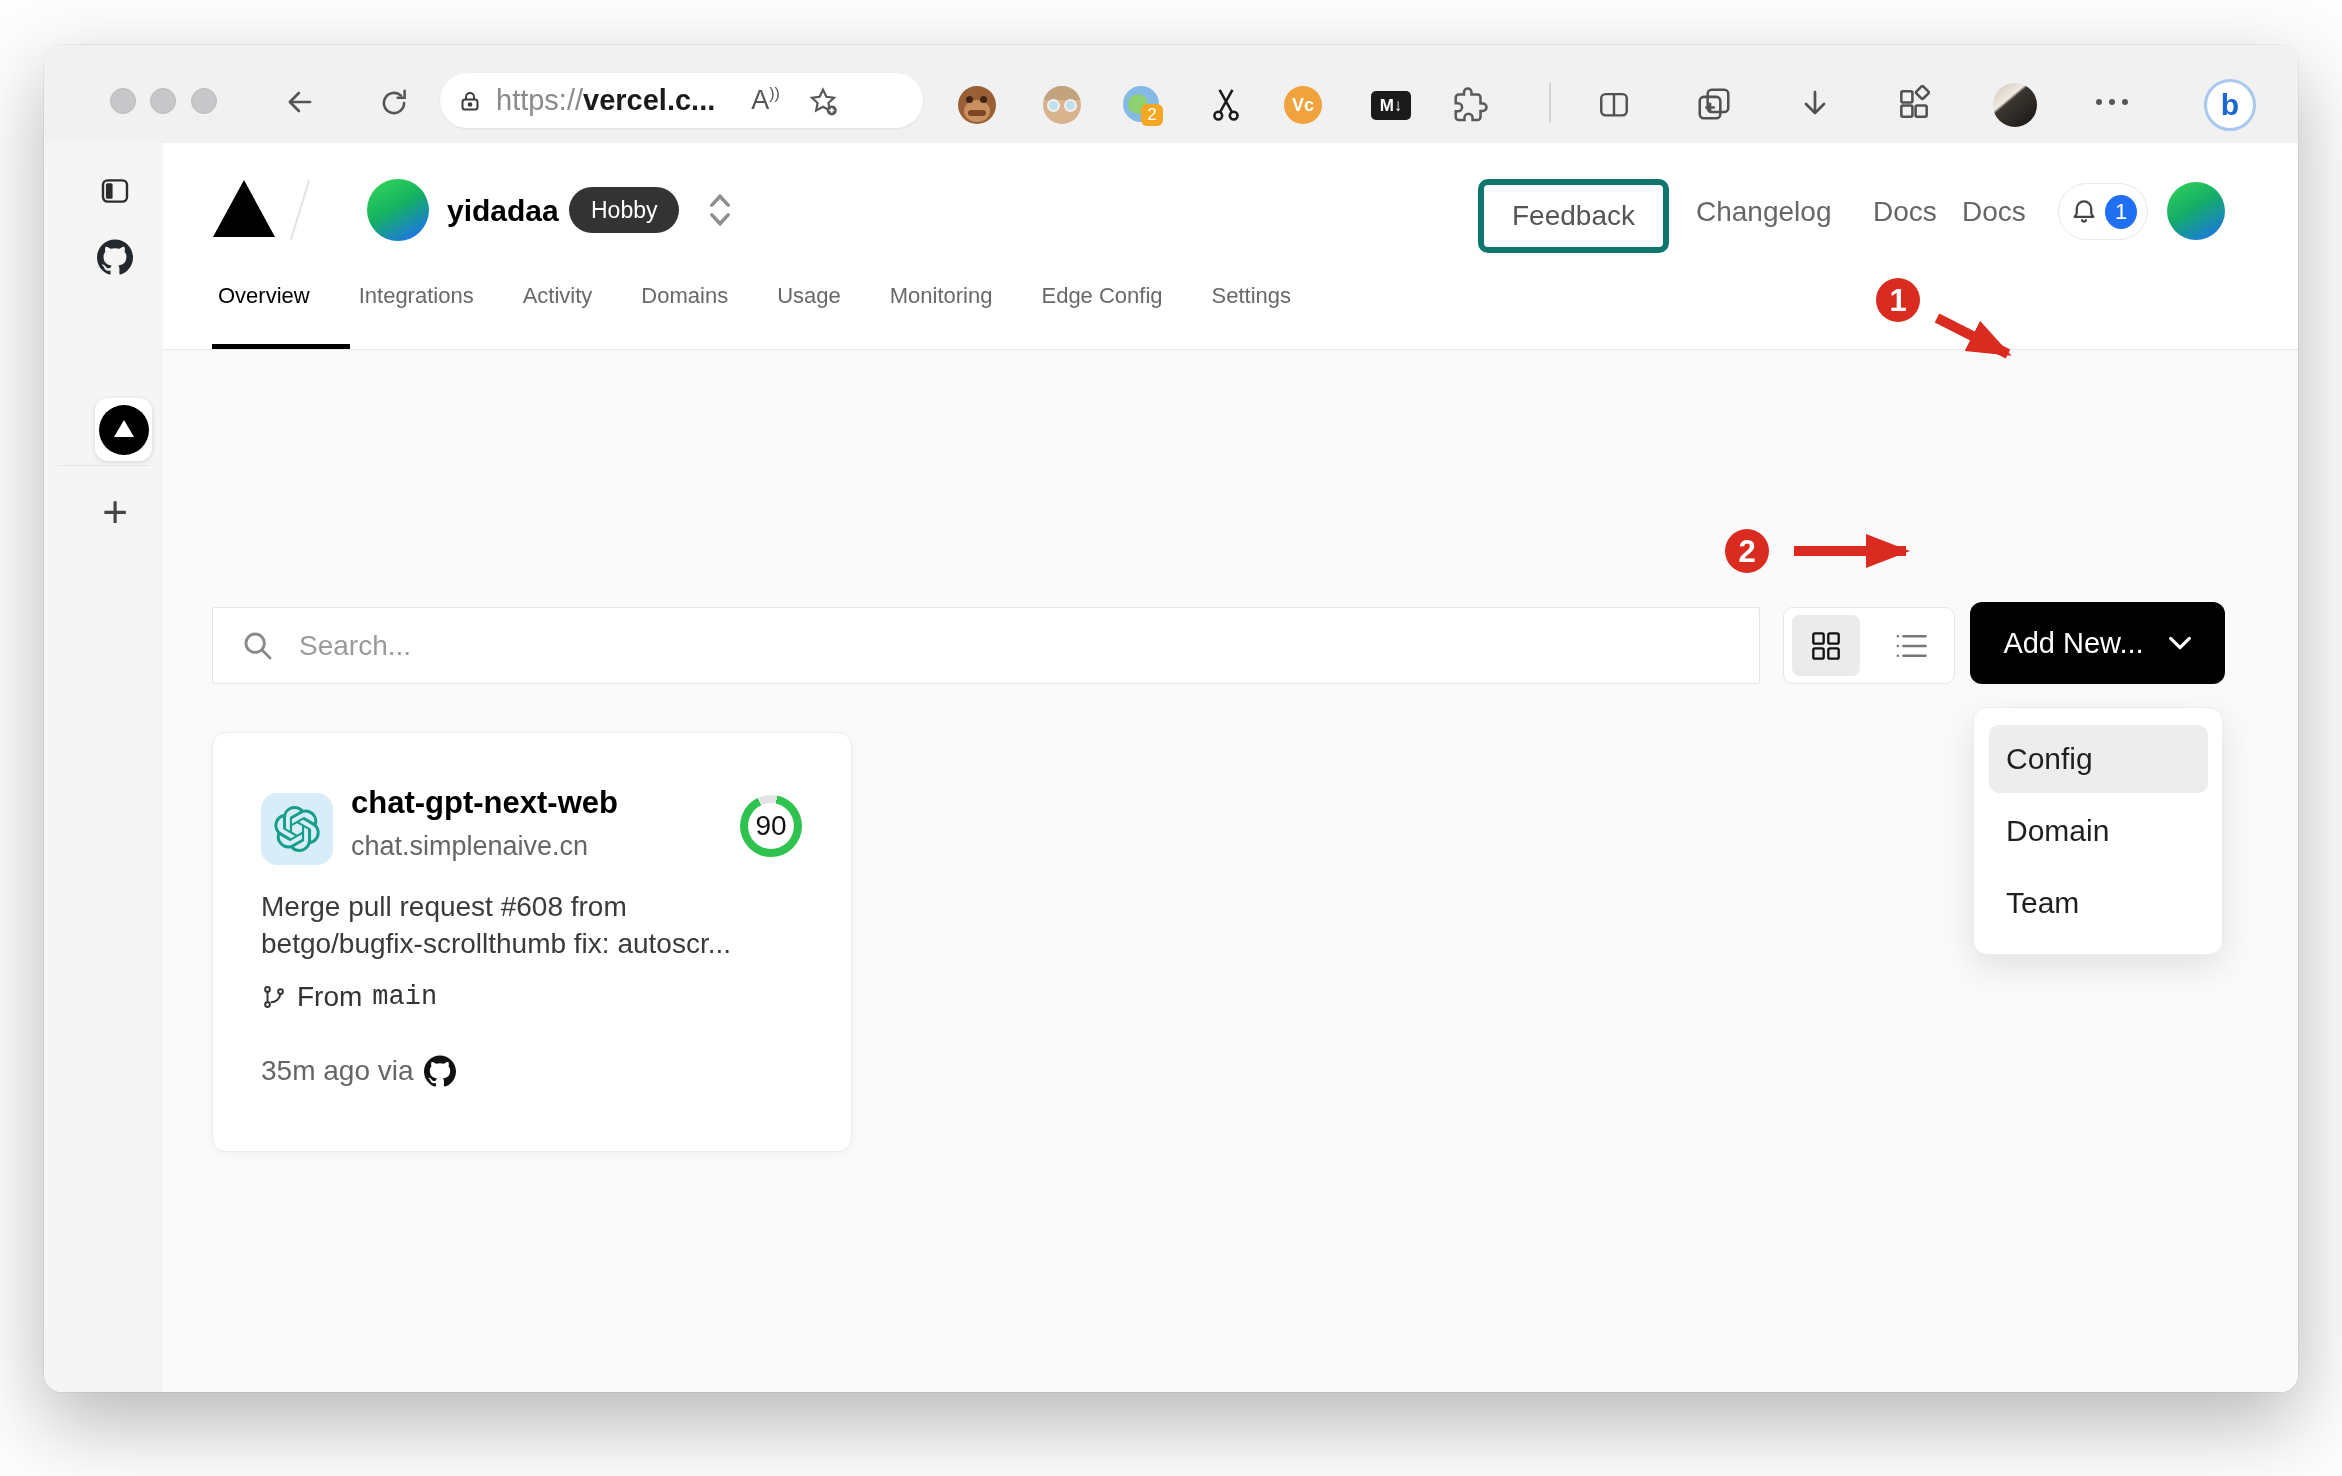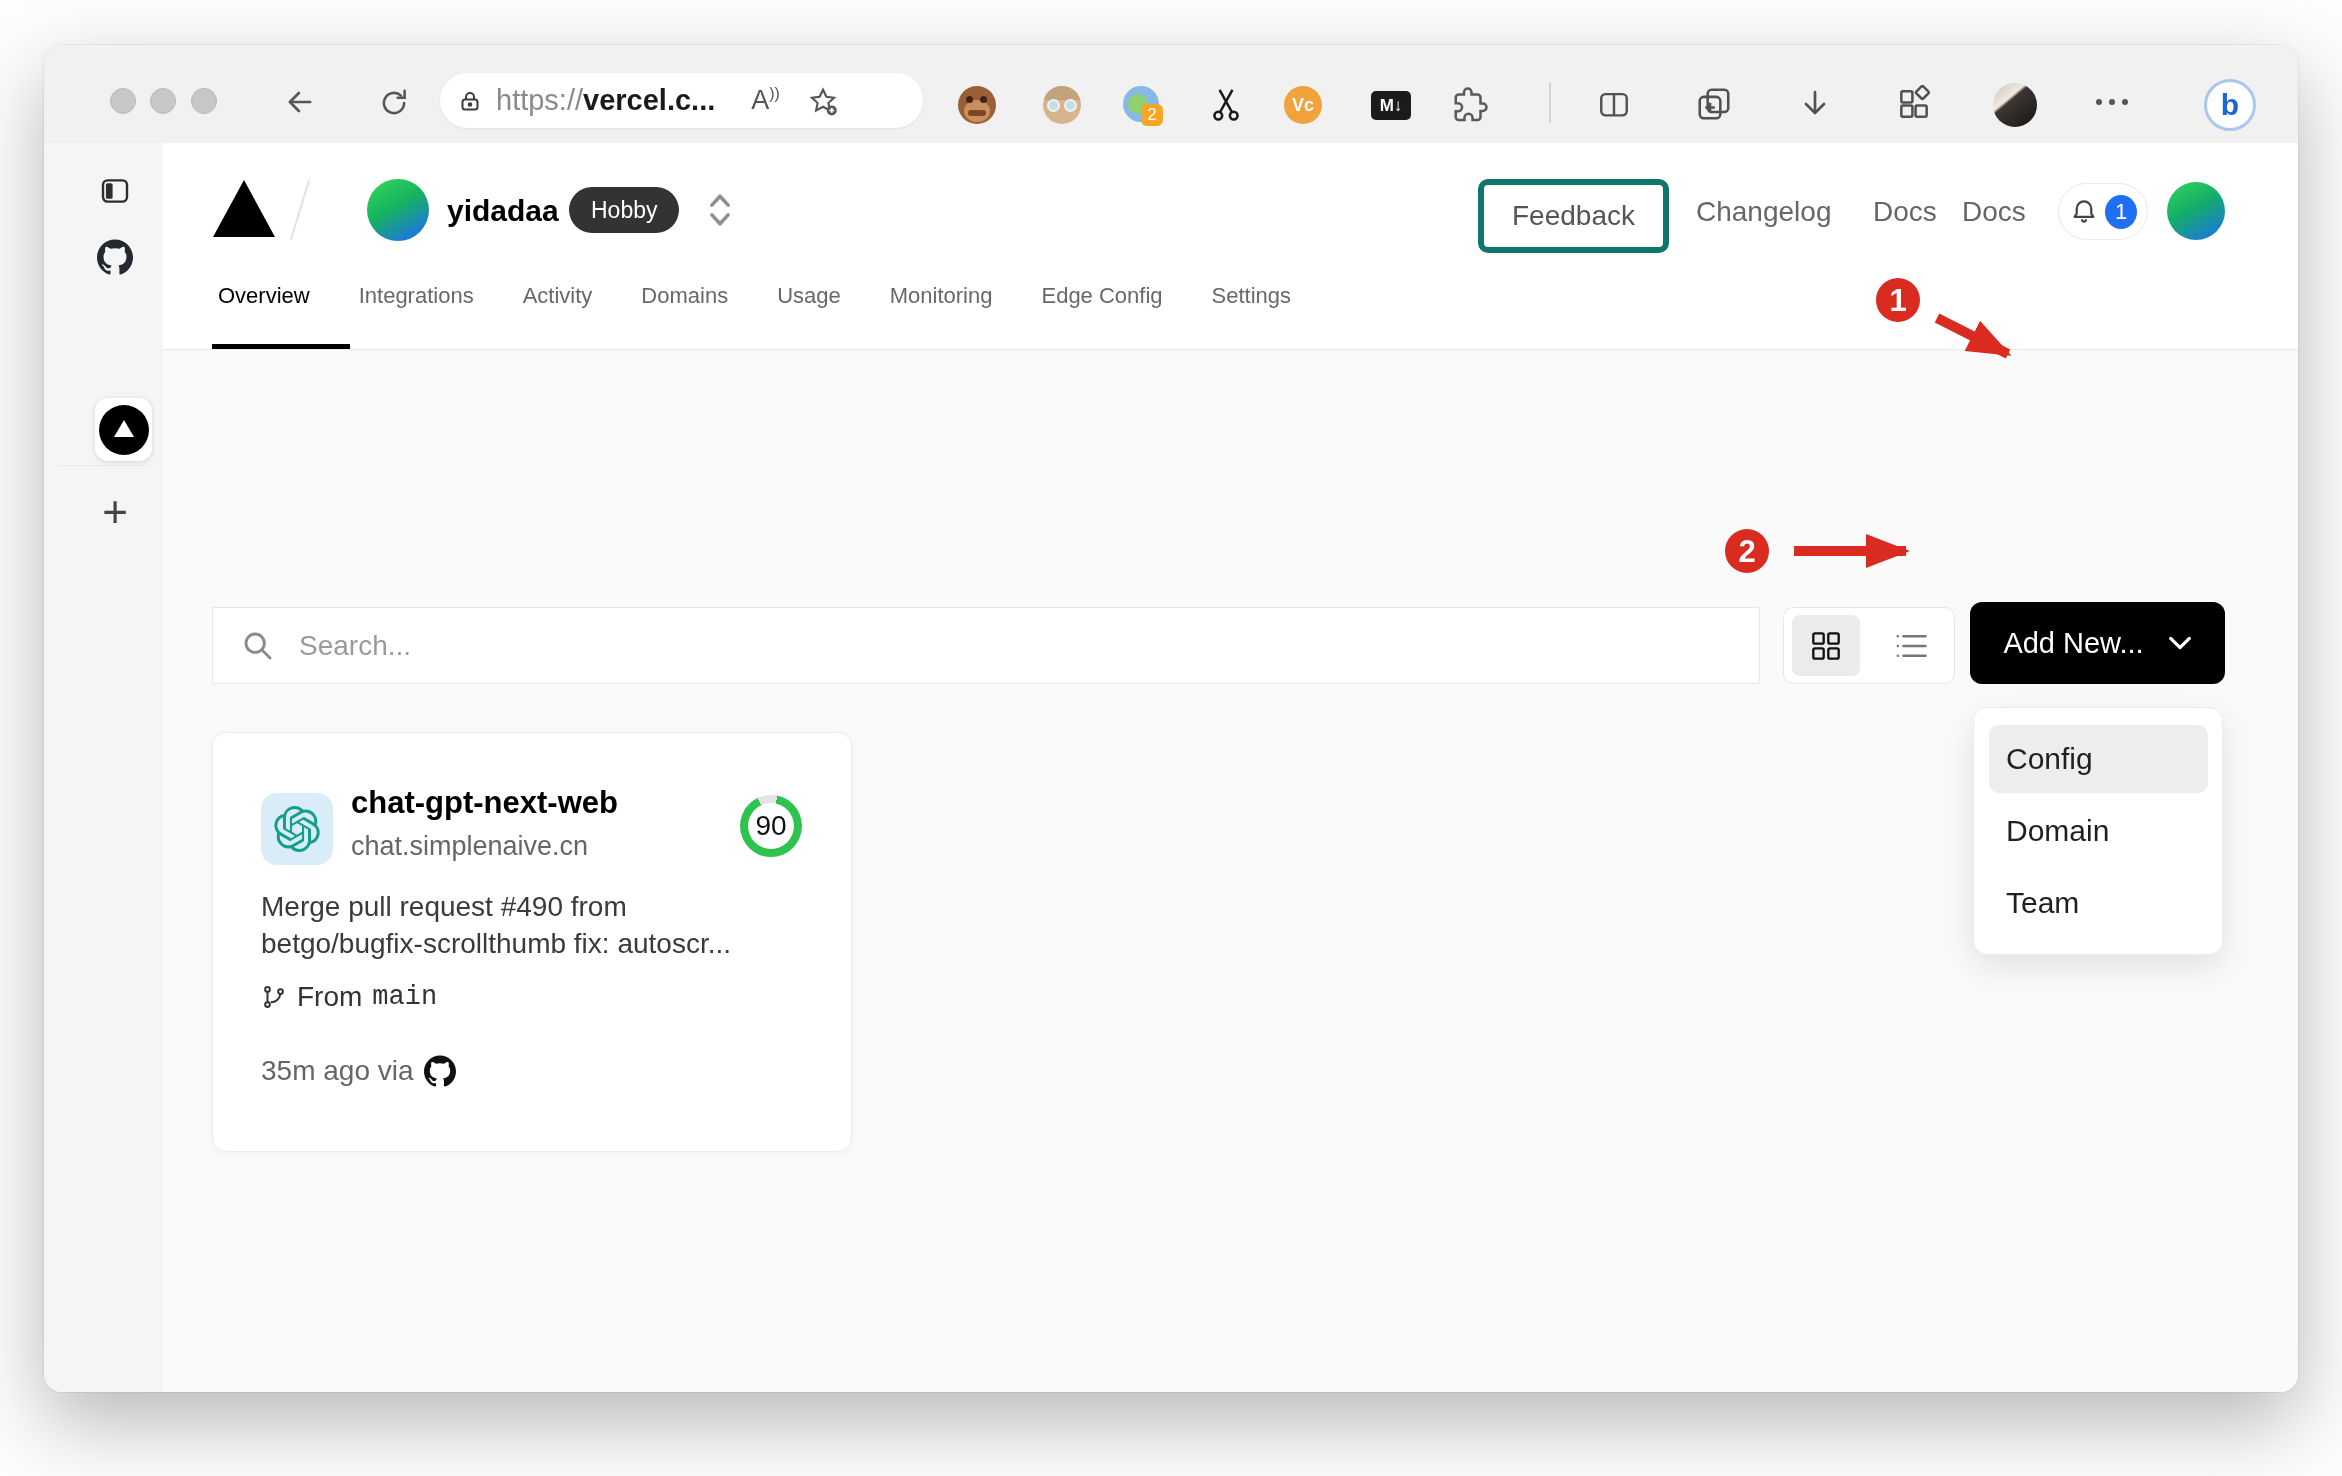--- a/index.html
+++ b/index.html
@@ -300,21 +300,21 @@
           <div class="appicon">
             <svg width="46" height="46" viewBox="0 0 24 24" fill="#169e8c">
                 <path d="M22.282 9.821a5.985 5.985 0 0 0-.516-4.911 6.046 6.046 0 0 0-6.51-2.9A6.065 6.065 0 0 0 4.981 4.18a5.985 5.985 0 0 0-3.998 2.9 6.046 6.046 0 0 0 .743 7.097 5.98 5.98 0 0 0 .51 4.911 6.051 6.051 0 0 0 6.515 2.9A5.985 5.985 0 0 0 13.26 24a6.056 6.056 0 0 0 5.772-4.206 5.99 5.99 0 0 0 3.997-2.9 6.056 6.056 0 0 0-.747-7.073zM13.26 22.43a4.476 4.476 0 0 1-2.876-1.04l.141-.081 4.779-2.758a.795.795 0 0 0 .392-.681v-6.737l2.02 1.168a.071.071 0 0 1 .038.052v5.583a4.504 4.504 0 0 1-4.494 4.494zM3.6 18.304a4.47 4.47 0 0 1-.535-3.014l.142.085 4.783 2.759a.771.771 0 0 0 .78 0l5.843-3.369v2.332a.08.08 0 0 1-.033.062L9.74 19.95a4.5 4.5 0 0 1-6.14-1.646zM2.34 7.896a4.485 4.485 0 0 1 2.366-1.973V11.6a.766.766 0 0 0 .388.676l5.815 3.355-2.02 1.168a.076.076 0 0 1-.071 0l-4.83-2.786A4.504 4.504 0 0 1 2.34 7.896zm16.597 3.855l-5.833-3.387L15.119 7.2a.076.076 0 0 1 .071 0l4.83 2.791a4.494 4.494 0 0 1-.676 8.105v-5.678a.79.79 0 0 0-.407-.667zm2.01-3.023l-.141-.085-4.774-2.782a.776.776 0 0 0-.785 0L9.409 9.23V6.897a.066.066 0 0 1 .028-.061l4.83-2.787a4.5 4.5 0 0 1 6.68 4.66zm-12.64 4.135l-2.02-1.164a.08.08 0 0 1-.038-.057V6.075a4.5 4.5 0 0 1 7.375-3.453l-.142.08L8.704 5.46a.795.795 0 0 0-.393.681zm1.097-2.365l2.602-1.5 2.607 1.5v2.999l-2.597 1.5-2.607-1.5z"></path>
               </svg>
           </div>
           <div class="cardtitle">chat-gpt-next-web</div>
           <div class="carddomain">chat.simplenaive.cn</div>
           <div class="score">
               <div class="inner">90</div>
             </div>
-          <div class="commit" style="top:158px;">Merge pull request #490 from</div>
+          <div class="commit" style="top:158px;">Merge pull request #608 from</div>
           <div class="commit" style="top:195px;">betgo/bugfix-scrollthumb fix: autoscr...</div>
           <div class="branchrow">
             <svg width="26" height="26" viewBox="0 0 24 24" fill="none" stroke="#333" stroke-width="1.8">
                 <circle cx="6" cy="19" r="2.2"></circle>
                 <circle cx="6" cy="5" r="2.2"></circle>
                 <circle cx="18" cy="7" r="2.2"></circle>
                 <path d="M6 7.2v9.6M18 9.2a9 9 0 0 1-9 7.6"></path>
               </svg>
             <span>From</span>
             <span class="mono">main</span>

